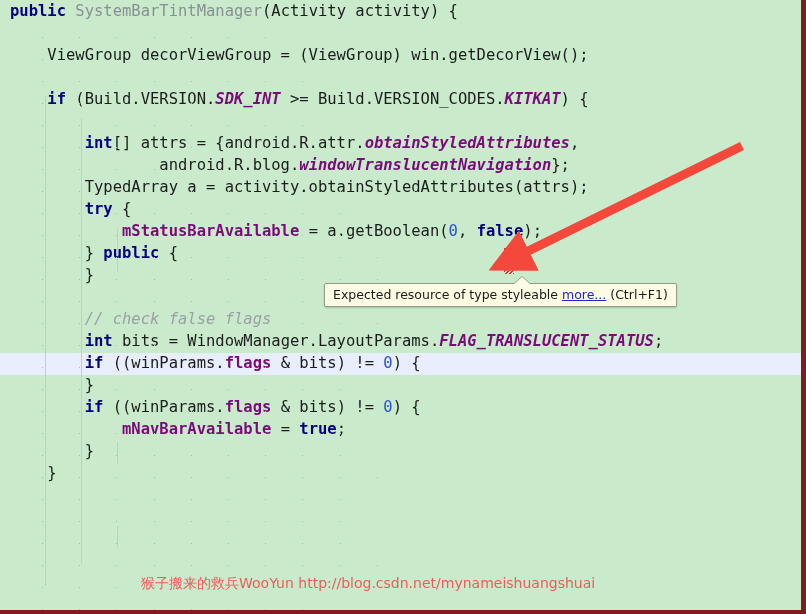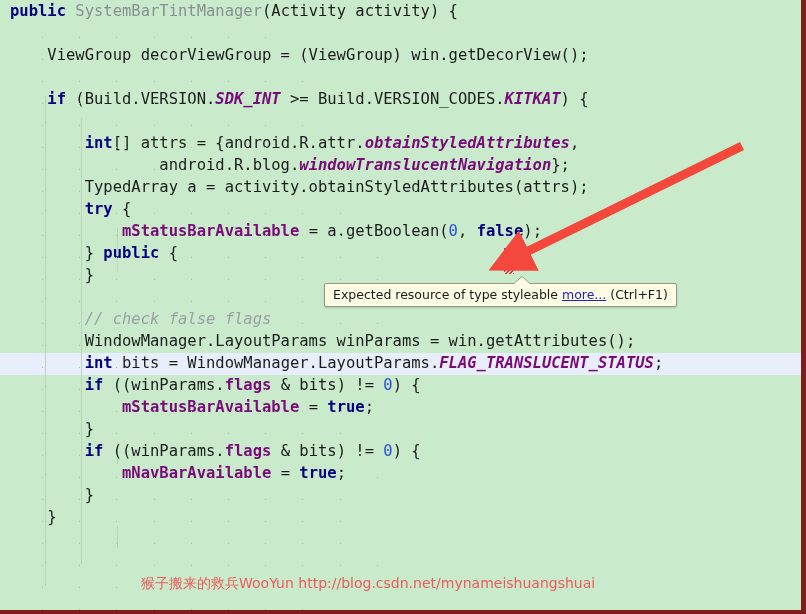--- a/index.html
+++ b/index.html
@@ -163,24 +163,22 @@
         <div class="line"><span class="plain">        </span></div>
         <div class="line"><span class="plain">        </span><span class="kw">int</span><span class="plain">[] attrs = {android.R.attr.</span><span class="statfin">obtainStyledAttributes</span><span class="plain">,</span></div>
         <div class="line"><span class="plain">                android.R.blog.</span><span class="statfin">windowTranslucentNavigation</span><span class="plain">};</span></div>
         <div class="line"><span class="plain">        TypedArray a = activity.obtainStyledAttributes(attrs);</span></div>
         <div class="line"><span class="plain">        </span><span class="kw">try</span><span class="plain"> {</span></div>
         <div class="line"><span class="plain">            </span><span class="field">mStatusBarAvailable</span><span class="plain"> = a.getBoolean(</span><span class="err-num">0</span><span class="plain">, </span><span class="kw">false</span><span class="plain">);</span></div>
         <div class="line"><span class="plain">        } </span><span class="kw">public</span><span class="plain"> {</span></div>
         <div class="line"><span class="plain">        }</span></div>
         <div class="line">&nbsp;</div>
         <div class="line"><span class="plain">        </span><span class="cmt">// check false flags</span></div>
-        <div class="line"><span class="plain">        WindowManager.LayoutParams winParams = win.getAttributes();</span></div>
         <div class="line"><span class="plain">        </span><span class="kw">int</span><span class="plain"> bits = WindowManager.LayoutParams.</span><span class="statfin">FLAG_TRANSLUCENT_STATUS</span><span class="plain">;</span></div>
         <div class="line"><span class="plain">        </span><span class="kw">if</span><span class="plain"> ((winParams.</span><span class="field">flags</span><span class="plain"> &amp; bits) != </span><span class="num">0</span><span class="plain">) {</span></div>
-        <div class="line"><span class="plain">            </span><span class="field">mStatusBarAvailable</span><span class="plain"> = </span><span class="kw">true</span><span class="plain">;</span></div>
         <div class="line"><span class="plain">        }</span></div>
         <div class="line"><span class="plain">        </span><span class="kw">if</span><span class="plain"> ((winParams.</span><span class="field">flags</span><span class="plain"> &amp; bits) != </span><span class="num">0</span><span class="plain">) {</span></div>
         <div class="line"><span class="plain">            </span><span class="field">mNavBarAvailable</span><span class="plain"> = </span><span class="kw">true</span><span class="plain">;</span></div>
         <div class="line"><span class="plain">        }</span></div>
         <div class="line"><span class="plain">    }</span></div>
       </div>
 
     <div class="squiggle" style="left:504px; top:248px; width:10px;"></div>
     <div class="squiggle" style="left:504px; top:270px; width:10px;"></div>
   <div class="idot" style="left: 41.9px; top: 37px;"></div>

